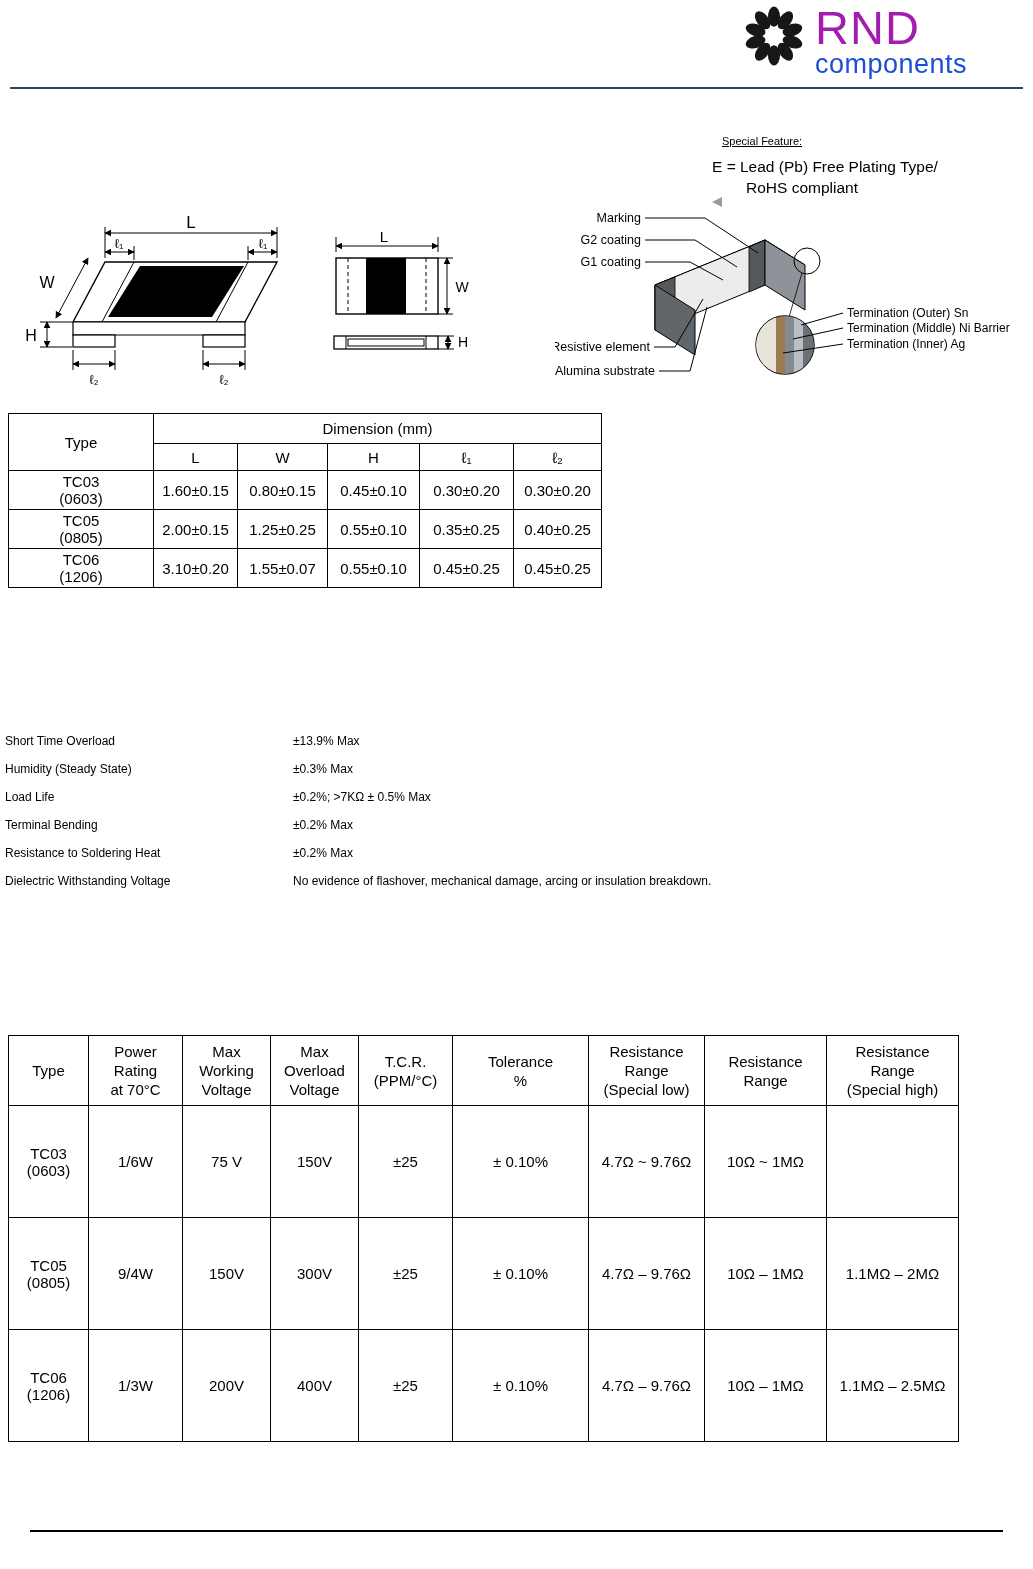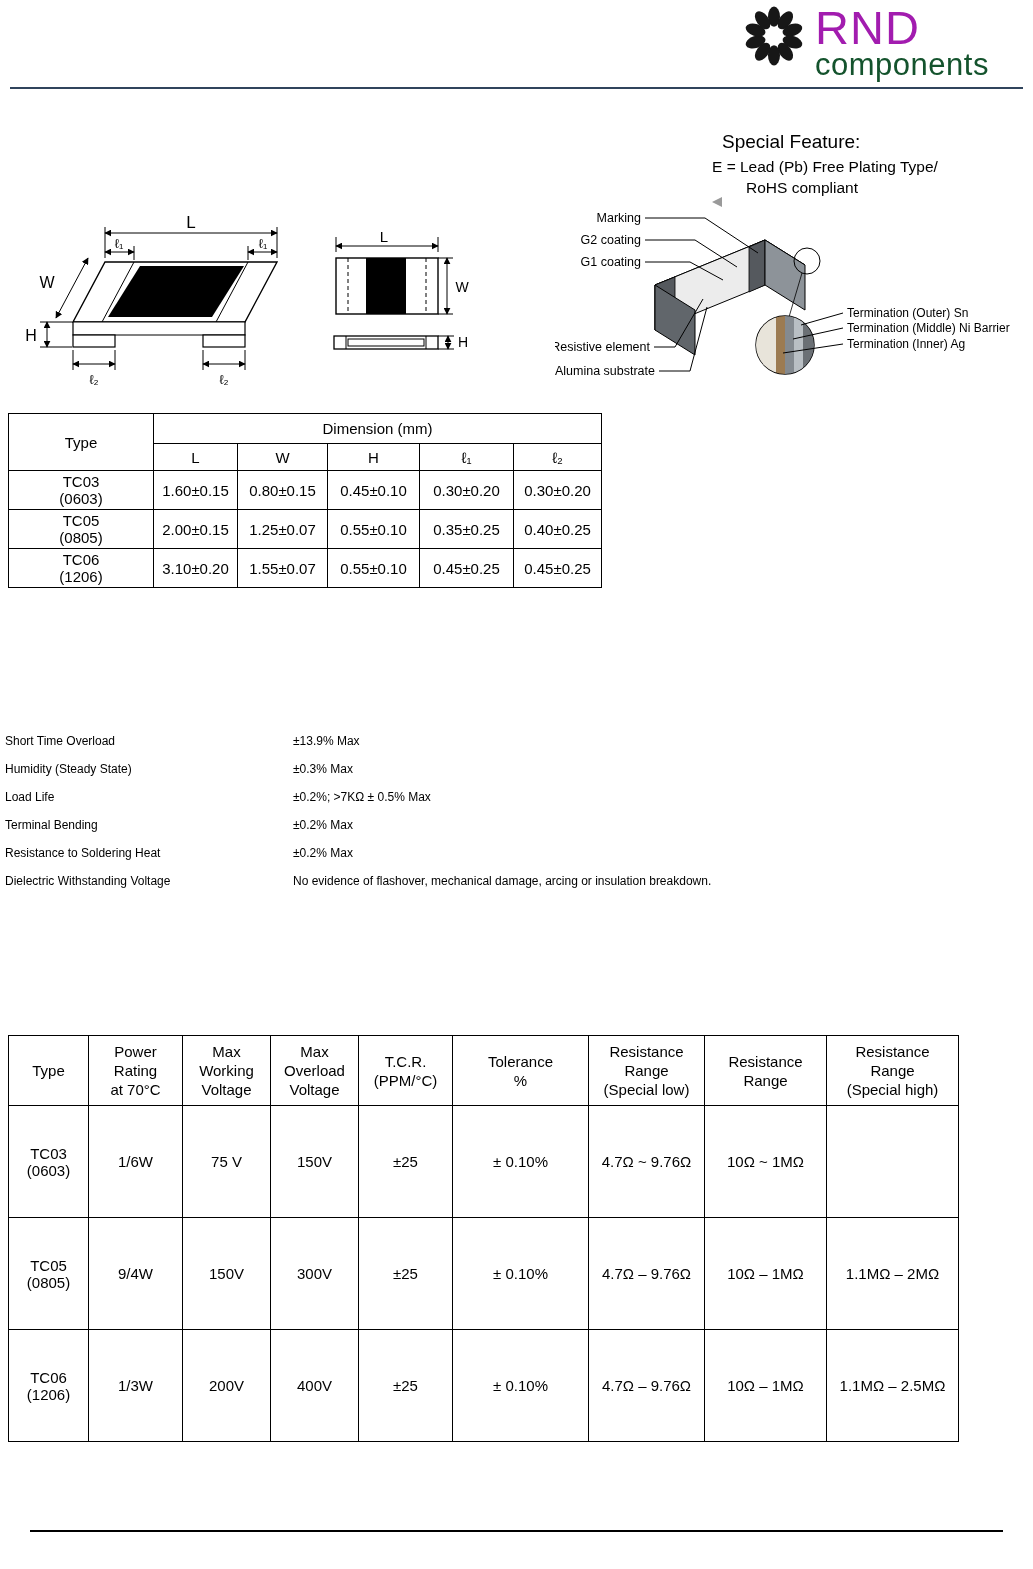--- a/index.html
+++ b/index.html
@@ -6,25 +6,25 @@
   html,body { background:#fff; }
   body {
     width: 1033px; height: 1569px; position: relative;
     font-family: "Liberation Sans", "DejaVu Sans", sans-serif;
     color: #000;
   }
   
   .logo { position:absolute; top:4px; left:743px; display:flex; gap:10px; align-items:flex-start; }
   .logo-text { display:flex; flex-direction:column; }
   .brand { font-size:47px; line-height:47px; font-weight:500; color:#a21caf; letter-spacing:1px; }
-  .brand-sub { font-size:31px; line-height:27px; color:#14532d; letter-spacing:.5px; }
+  .brand-sub { font-size:27px; line-height:27px; color:#1d4ed8; letter-spacing:.5px; }
   .header-rule { position:absolute; top:87px; left:10px; width:1013px; height:2px; background:#30445c; }
   
   .special { position:absolute; top:131px; left:700px; width:330px; font-size:15.5px; line-height:21px; }
-  .sf-title { font-size:19px; margin-left:22px; }
+  .sf-title { font-size:11px; margin-left:22px;text-decoration:underline; }
   .sf-l1 { margin-top:4px; margin-left:12px; }
   .sf-l2 { margin-left:46px; }
   
   .diag-left { position:absolute; top:200px; left:20px; }
   .diag-mid  { position:absolute; top:232px; left:318px; }
   .diag-con  { position:absolute; top:195px; left:555px; }
   svg text { font-family:"Liberation Sans","DejaVu Sans",sans-serif; fill:#000; }
   
   table { border-collapse:collapse; }
   td { border:1px solid #000; text-align:center; vertical-align:middle; padding:2px 3px; }
@@ -239,21 +239,21 @@
       <td>0.45±0.10</td>
       <td>0.30±0.20</td>
       <td>0.30±0.20</td>
     </tr>
     <tr class="h37">
       <td class="type2">
         <div>TC05</div>
         <div>(0805)</div>
       </td>
       <td>2.00±0.15</td>
-      <td>1.25±0.07</td>
+      <td>1.25±0.25</td>
       <td>0.55±0.10</td>
       <td>0.35±0.25</td>
       <td>0.40±0.25</td>
     </tr>
     <tr class="h37">
       <td class="type2">
         <div>TC06</div>
         <div>(1206)</div>
       </td>
       <td>3.10±0.20</td>

